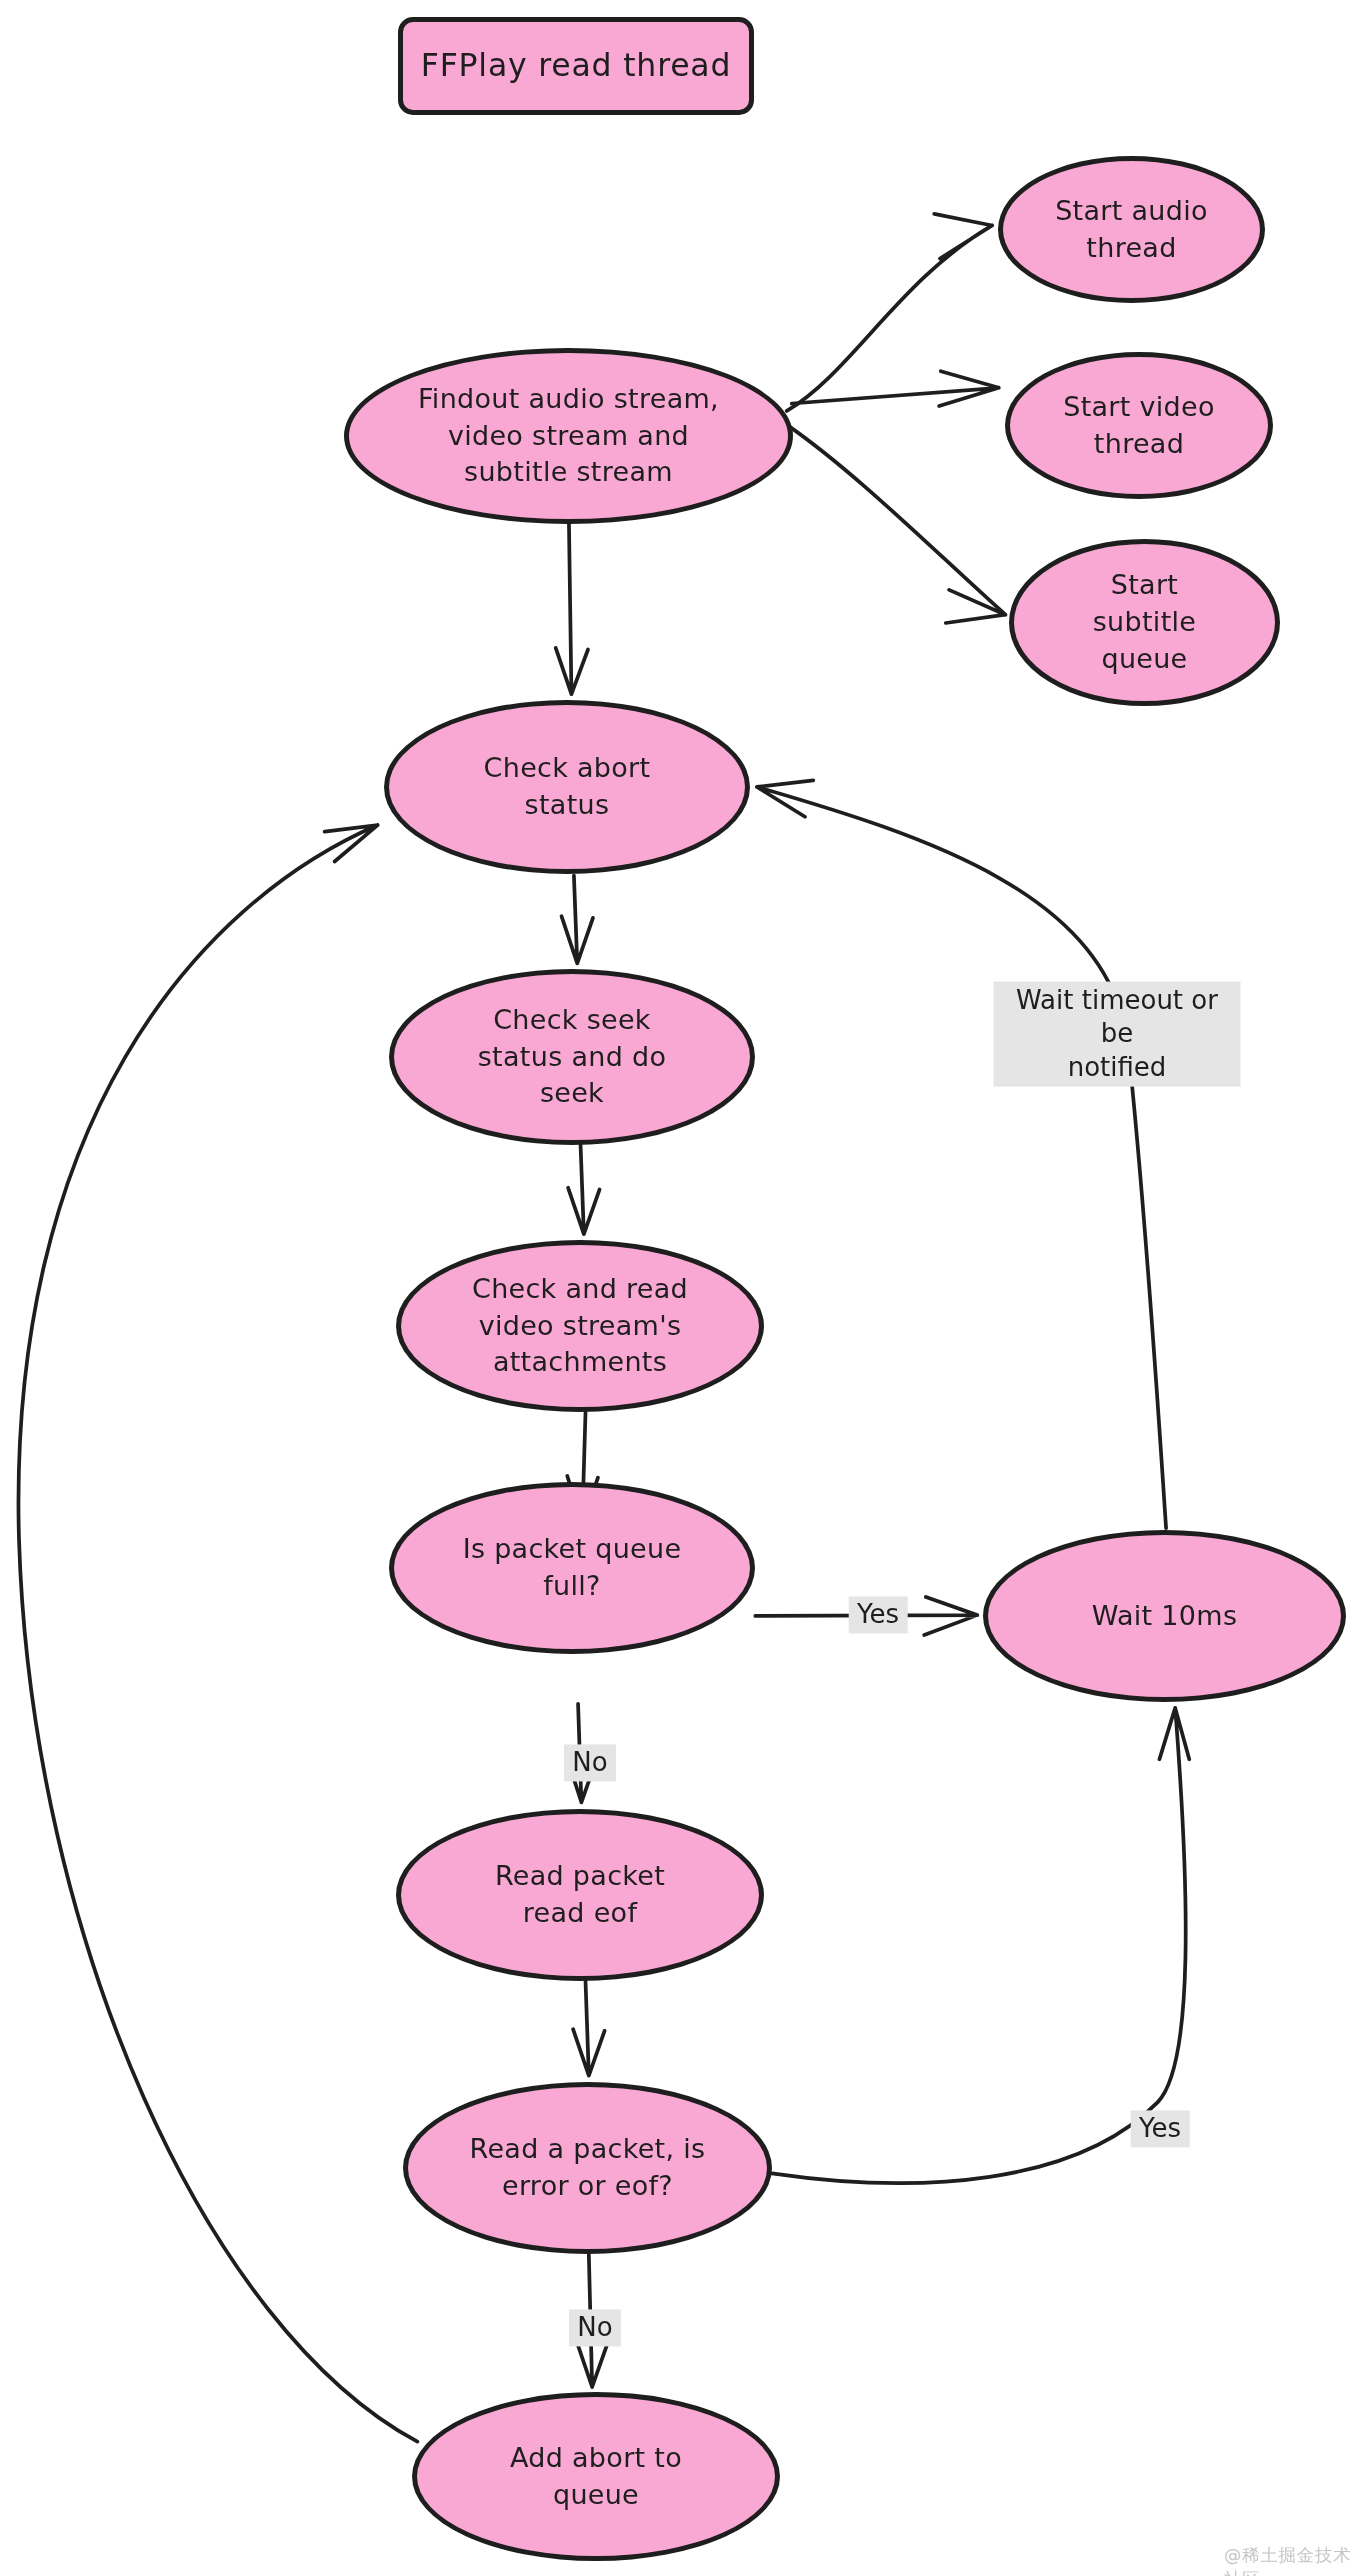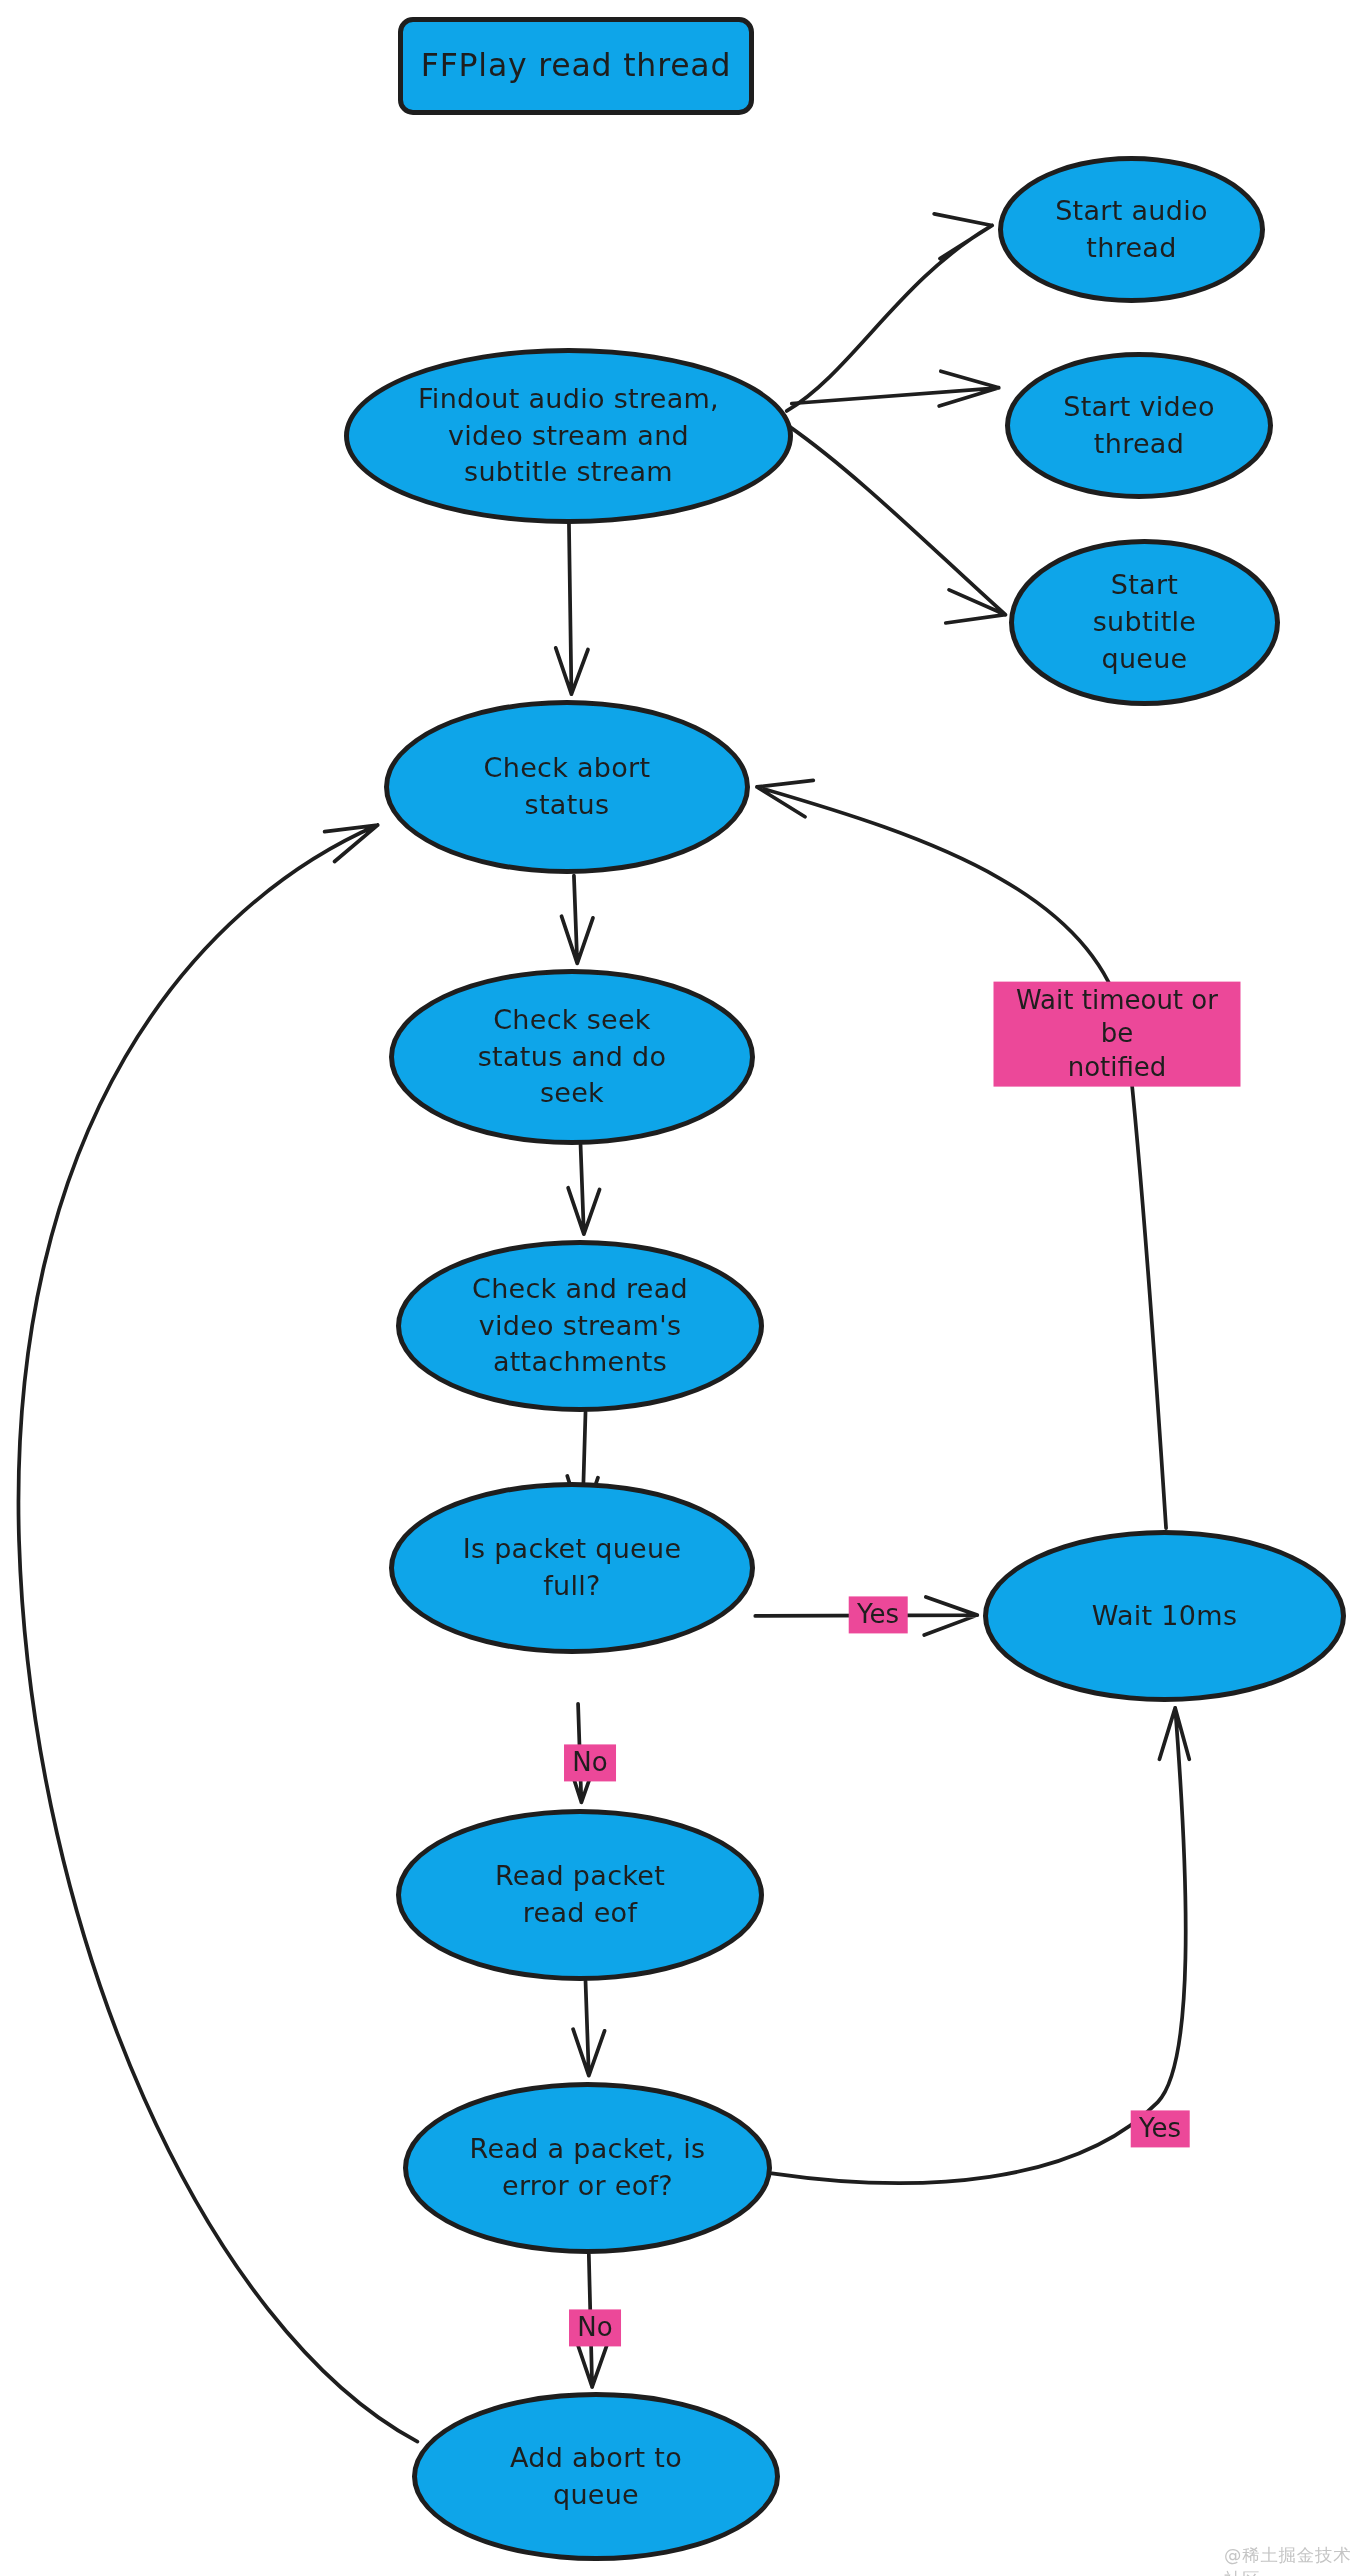--- a/index.html
+++ b/index.html
@@ -3,30 +3,30 @@
 <meta charset="utf-8">
 <style>
   html,body{margin:0;padding:0;background:#fff;}
   .canvas{
     position:relative;width:1364px;height:2576px;background:#ffffff;
     font-family:"DejaVu Sans","Liberation Sans",sans-serif;color:#1e1e1e;overflow:hidden;
   }
   .edges{position:absolute;left:0;top:0;width:1364px;height:2576px;}
   .edges path{stroke:#1e1e1e;stroke-width:4.5;fill:none;stroke-linecap:round;stroke-linejoin:round;}
   .node{
-    position:absolute;box-sizing:border-box;border:5px solid #1e1e1e;background:#0ea5e9;
+    position:absolute;box-sizing:border-box;border:5px solid #1e1e1e;background:#f9a8d4;
     display:flex;align-items:center;justify-content:center;text-align:center;
     font-size:27px;line-height:1.36;letter-spacing:0.3px;white-space:pre-line;
   }
   .ellipse{border-radius:50%;}
   .title-box{
     border-radius:15px;font-size:31.5px;letter-spacing:0.8px;
   }
   .edge-label{
-    position:absolute;transform:translate(-50%,-50%);background:#ec4899;
+    position:absolute;transform:translate(-50%,-50%);background:#e5e5e5;
     padding:1.7px 8.3px;font-size:26px;text-align:center;white-space:pre-line;line-height:1.3;
   }
   .watermark{
     position:absolute;font-size:17.4px;color:#c5c5c5;letter-spacing:0.8px;
   }
 </style>
 </head>
 <body>
 
 <div class="canvas">

